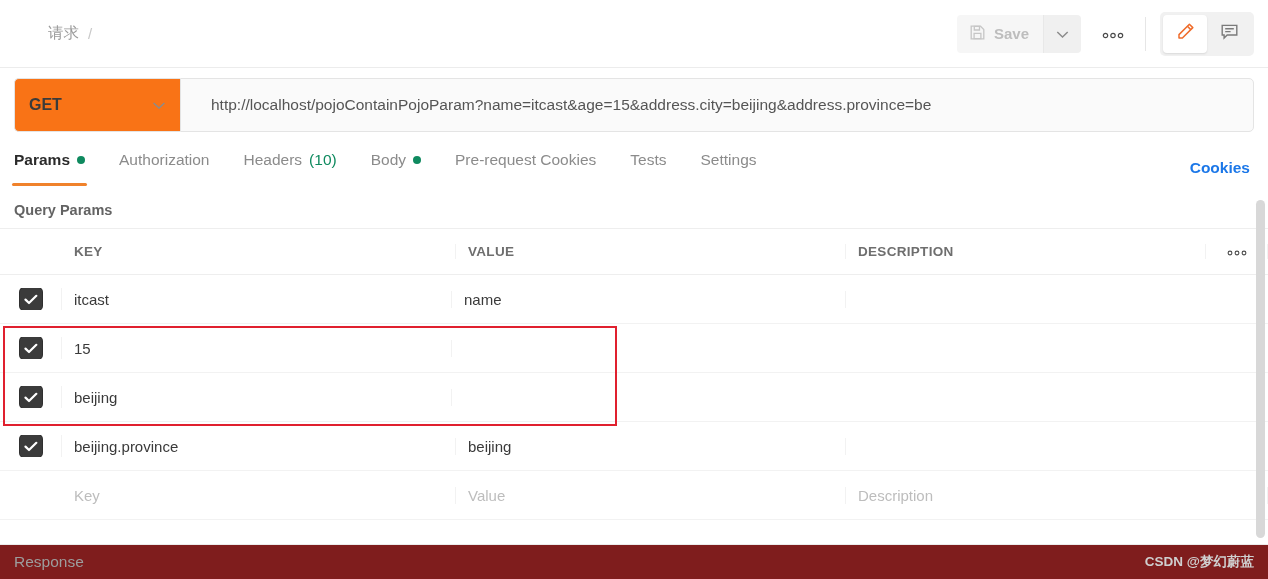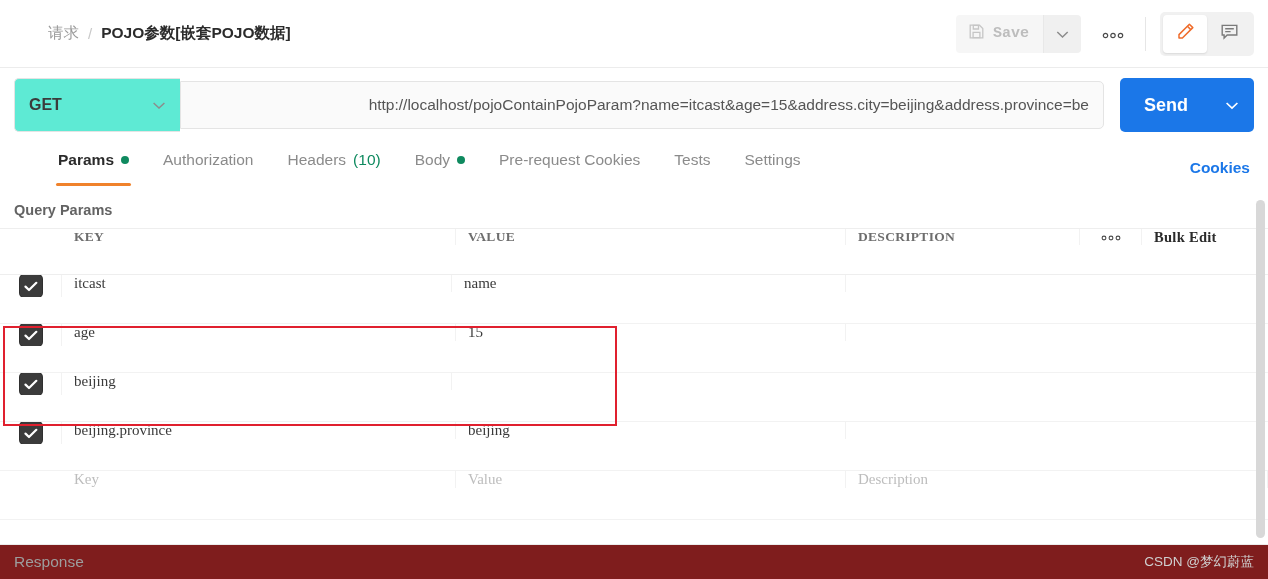--- a/index.html
+++ b/index.html
@@ -28,21 +28,20 @@
   .topbar-right { margin-left: auto; display: flex; align-items: center; }
 
   .save-group { display: flex; align-items: center; }
   .save-btn {
     display: flex; align-items: center; gap: 8px;
     height: 38px; padding: 0 14px 0 12px;
     background: #f6f6f6;
     border-radius: 4px 0 0 4px;
     color: #bdbdbd; font-size: 15px; font-weight: bold;
     cursor: default;
-    font-family: Liberation Mono, monospace;
   }
   .save-caret {
     width: 38px; height: 38px;
     background: #f0f0f0;
     border-radius: 0 4px 4px 0;
     border-left: 1px solid #e8e8e8;
     display: flex; align-items: center; justify-content: center;
     cursor: pointer;
   }
   .dots-btn {
@@ -65,40 +64,39 @@
 
   
   .urlrow {
     height: 74px;
     display: flex; align-items: center;
     padding: 0 14px 0 14px;
     gap: 0;
   }
   .method {
     width: 166px; height: 54px;
-    background: #5eead4;
+    background: #f97316;
     border: 1px solid #e4e4e4;
     border-right: none;
     border-radius: 5px 0 0 5px;
     display: flex; align-items: center;
     padding: 0 14px;
     cursor: pointer;
   }
   .method-label { font-size: 16px; font-weight: bold; color: #3b3b3b; }
   .method-caret { margin-left: auto; }
   .urlbox {
-    flex: 1; height: 48px;
+    flex: 1; height: 54px;
     background: #fafafa;
     border: 1px solid #e4e4e4;
     border-radius: 0 5px 5px 0;
     display: flex; align-items: center;
-    padding: 0 14px;
+    padding: 0 30px;
     overflow: hidden;
     cursor: text;
-    justify-content: flex-end;
   }
   .url-text {
     font-size: 15.5px; color: #555;
     white-space: nowrap; overflow: hidden;
   }
   .send-group { display: flex; align-items: center; margin-left: 16px; }
   .send-btn {
     height: 54px; padding: 0 22px 0 24px;
     background: #1b77e8;
     border-radius: 5px 0 0 5px;
@@ -113,21 +111,20 @@
     display: flex; align-items: center; justify-content: center;
     cursor: pointer;
   }
 
   
   .tabrow {
     display: flex; align-items: flex-end;
     padding: 0 14px 0 14px;
     height: 44px;
     position: relative;
-    margin-left: 44px;
   }
   .tab {
     display: flex; align-items: center; gap: 7px;
     height: 44px;
     padding: 0 0 9px 0;
     margin-right: 34px;
     font-size: 15.5px; color: #8b8b8b;
     cursor: pointer;
     position: relative;
     align-self: flex-end;
@@ -146,25 +143,24 @@
   }
 
   
   .qp-label {
     padding: 16px 0 10px 14px;
     font-size: 14.5px; font-weight: bold; color: #636363;
   }
 
   .table { width: 100%; border-top: 1px solid #eeeeee; }
   .row {
-    display: flex; align-items: flex-start;
+    display: flex; align-items: center;
     height: 49px;
     border-bottom: 1px solid #f2f2f2;
     position: relative;
-    font-family: Liberation Serif, serif;
   }
   .row.header { height: 46px; border-bottom: 1px solid #eeeeee; }
   .cell {
     display: flex; align-items: center;
     border-right: 1px solid #f2f2f2;
     padding: 0 12px;
     font-size: 15px;
     color: #3a3a3a;
     overflow: hidden;
     white-space: nowrap;
@@ -218,33 +214,32 @@
     left: 0; right: 0; bottom: 0;
     height: 35px;
     border-top: 1px solid #ececec;
     display: flex; align-items: center;
     padding: 0 14px;
     background: #7f1d1d;
   }
   .resp-label { font-size: 15.5px; color: #9d9d9d; }
   .watermark {
     margin-left: auto;
-    font-size: 13.5px; color: #cfcfcf;
+    font-size: 13.5px; color: #cfcfcf; font-weight: bold;
   }
 
   .tablewrap { position: relative; }
 </style>
 </head>
 <body>
 
 <div class="topbar">
   <div class="breadcrumb">
     <span class="bc-root">请求</span>
     <span class="bc-sep">/</span>
-    <span class="bc-leaf">POJO参数[嵌套POJO数据]</span>
   </div>
 
   <div class="topbar-right">
     <div class="save-group">
       <div class="save-btn">
         <span>
           <svg width="17" height="17" viewBox="0 0 17 17" fill="none" stroke="#c6c6c6" stroke-width="1.3">
             <path d="M2.2 2.2h9.3l3.3 3.3v9.3H2.2z"></path>
             <path d="M5.3 2.4h5.2v3.6H5.3z"></path>
             <path d="M5.1 9.4h6.8v5.3H5.1z"></path>
@@ -298,32 +293,20 @@
   <div class="method">
     <span class="method-label">GET</span>
     <span class="method-caret">
       <svg width="14" height="9" viewBox="0 0 14 9" fill="none" stroke="#8c8c8c" stroke-width="1.5">
         <path d="M1.6 2 L7 7 L12.4 2"></path>
       </svg>
     </span>
   </div>
   <div class="urlbox" title="http://localhost/pojoContainPojoParam?name=itcast&amp;age=15&amp;address.city=beijing&amp;address.province=be">
     <span class="url-text">http://localhost/pojoContainPojoParam?name=itcast&amp;age=15&amp;address.city=beijing&amp;address.province=be</span>
-  </div>
-  <div class="send-group">
-    <div class="send-btn">
-      <span>Send</span>
-    </div>
-    <div class="send-caret">
-      <span>
-        <svg width="14" height="9" viewBox="0 0 14 9" fill="none" stroke="#ffffff" stroke-width="1.7">
-          <path d="M1.6 2 L7 7 L12.4 2"></path>
-        </svg>
-      </span>
-    </div>
   </div>
 </div>
 
 <div class="tabrow">
   <div class="tab active">
     <span>Params</span>
     <span class="greendot"></span>
   </div>
   <div class="tab">
     <span>Authorization</span>
@@ -360,21 +343,20 @@
       <div class="cell c-desc">DESCRIPTION</div>
       <div class="cell c-dots">
         <span>
           <svg width="20" height="6" viewBox="0 0 20 6" fill="none" stroke="#4a4a4a" stroke-width="1.1">
             <circle cx="3" cy="3" r="1.9"></circle>
               <circle cx="10" cy="3" r="1.9"></circle>
               <circle cx="17" cy="3" r="1.9"></circle>
           </svg>
         </span>
       </div>
-      <div class="cell c-bulk">Bulk Edit</div>
     </div>
 
     <div class="row">
       <div class="cell c-check">
         <span class="cb">
           <svg width="14" height="11" viewBox="0 0 14 11" fill="none" stroke="#ffffff" stroke-width="2.2" stroke-linecap="round" stroke-linejoin="round">
             <path d="M1.5 5.6 L5 9 L12.3 1.8"></path>
           </svg>
         </span>
       </div>
@@ -384,21 +366,20 @@
     </div>
 
     <div class="row">
       <div class="cell c-check">
         <span class="cb">
           <svg width="14" height="11" viewBox="0 0 14 11" fill="none" stroke="#ffffff" stroke-width="2.2" stroke-linecap="round" stroke-linejoin="round">
             <path d="M1.5 5.6 L5 9 L12.3 1.8"></path>
           </svg>
         </span>
       </div>
-      <div class="cell c-key">age</div>
       <div class="cell c-val">15</div>
       <div class="cell c-desc"></div>
     </div>
 
     <div class="row">
       <div class="cell c-check">
         <span class="cb">
           <svg width="14" height="11" viewBox="0 0 14 11" fill="none" stroke="#ffffff" stroke-width="2.2" stroke-linecap="round" stroke-linejoin="round">
             <path d="M1.5 5.6 L5 9 L12.3 1.8"></path>
           </svg>

